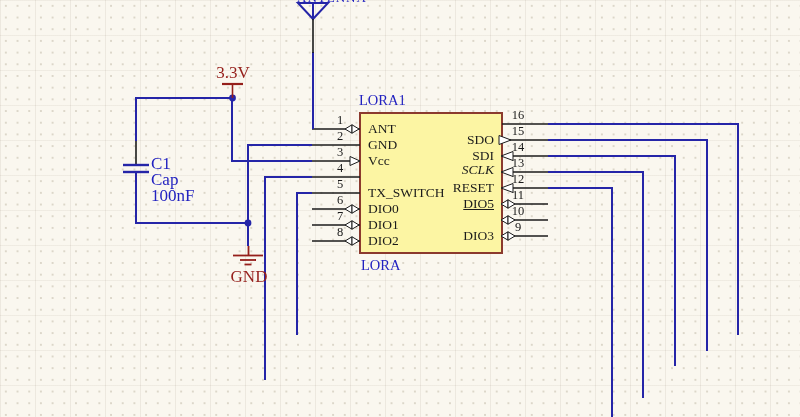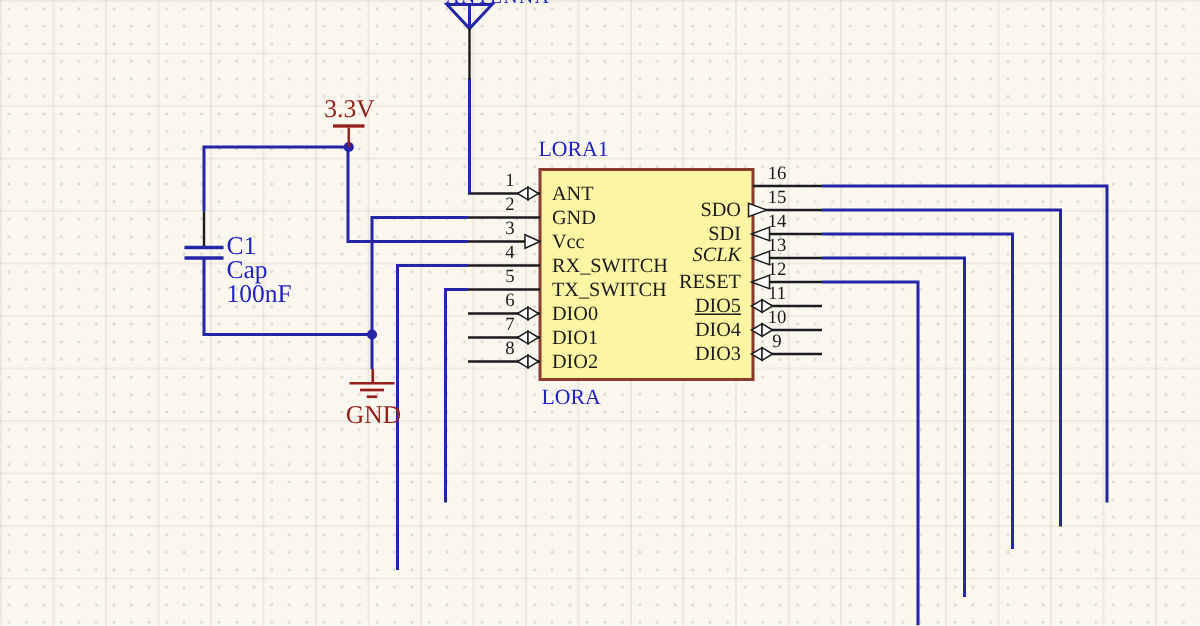--- a/index.html
+++ b/index.html
@@ -170,27 +170,25 @@
   <div class="lbl pin-num" style="left:505px;top:140px;width:26px;">14</div>
   <div class="lbl pin-num" style="left:505px;top:156px;width:26px;">13</div>
   <div class="lbl pin-num" style="left:505px;top:172px;width:26px;">12</div>
   <div class="lbl pin-num" style="left:505px;top:188px;width:26px;font-family:Liberation Serif, serif;">11</div>
   <div class="lbl pin-num" style="left:505px;top:204px;width:26px;">10</div>
   <div class="lbl pin-num" style="left:505px;top:220px;width:26px;">9</div>
 
   <div class="lbl pin-name" style="left:368px;top:120px;">ANT</div>
   <div class="lbl pin-name" style="left:368px;top:136px;">GND</div>
   <div class="lbl pin-name" style="left:368px;top:152px;">Vcc</div>
-  <div class="lbl pin-name" style="left:368px;top:168px;">RX_SWITCH</div>
   <div class="lbl pin-name" style="left:368px;top:184px;">TX_SWITCH</div>
   <div class="lbl pin-name" style="left:368px;top:200px;">DIO0</div>
   <div class="lbl pin-name" style="left:368px;top:216px;">DIO1</div>
   <div class="lbl pin-name" style="left:368px;top:232px;">DIO2</div>
 
   <div class="lbl pin-name rt" style="left:394px;top:147px;width:100px;">SDI</div>
   <div class="lbl pin-name rt" style="left:394px;top:131px;width:100px;">SDO</div>
   <div class="lbl pin-name rt" style="left:394px;top:161px;width:100px;font-style:italic;">SCLK</div>
   <div class="lbl pin-name rt" style="left:394px;top:179px;width:100px;">RESET</div>
   <div class="lbl pin-name rt" style="left:394px;top:195px;width:100px;text-decoration:underline;">DIO5</div>
-  <div class="lbl pin-name rt" style="left:394px;top:211px;width:100px;">DIO4</div>
   <div class="lbl pin-name rt" style="left:394px;top:227px;width:100px;">DIO3</div>
 
 </div>
 
 </body></html>

